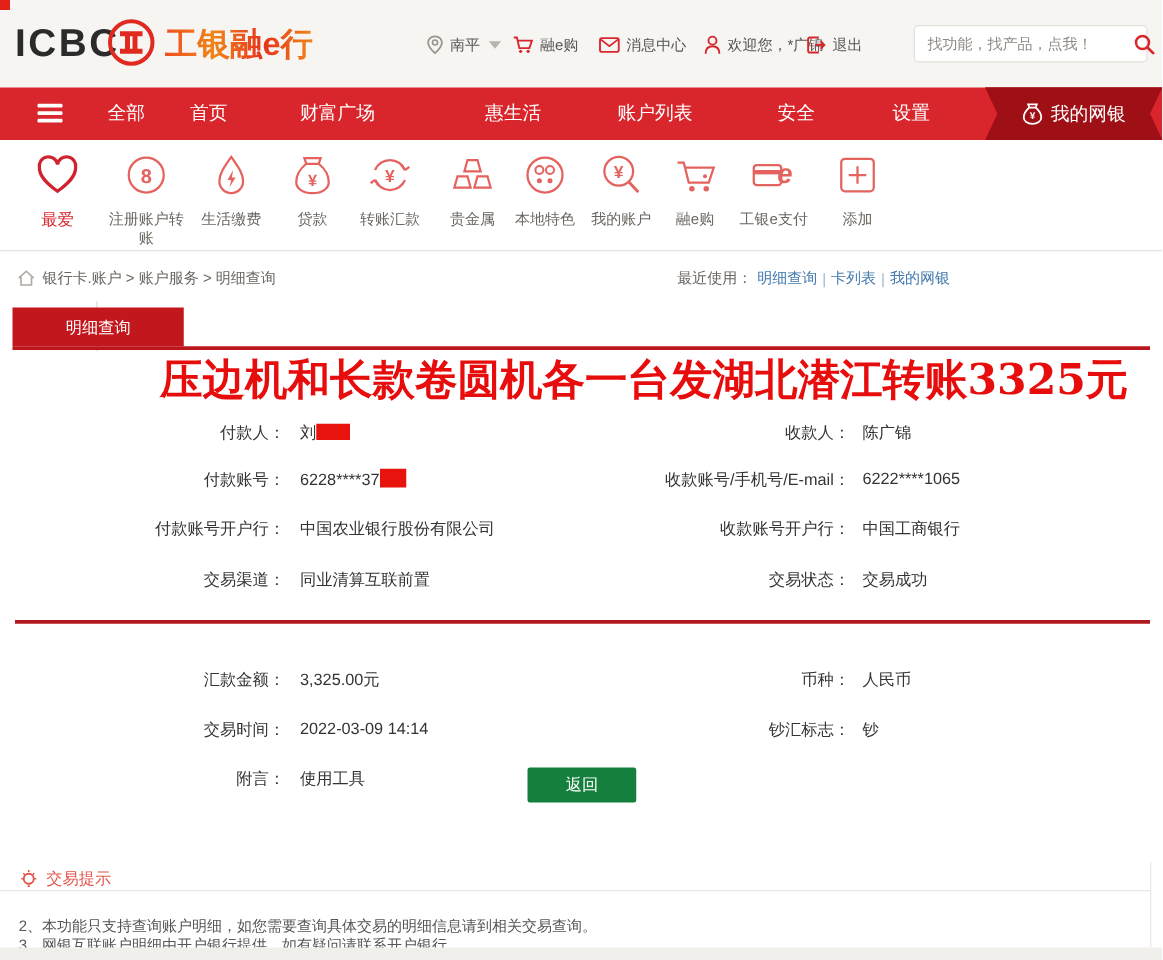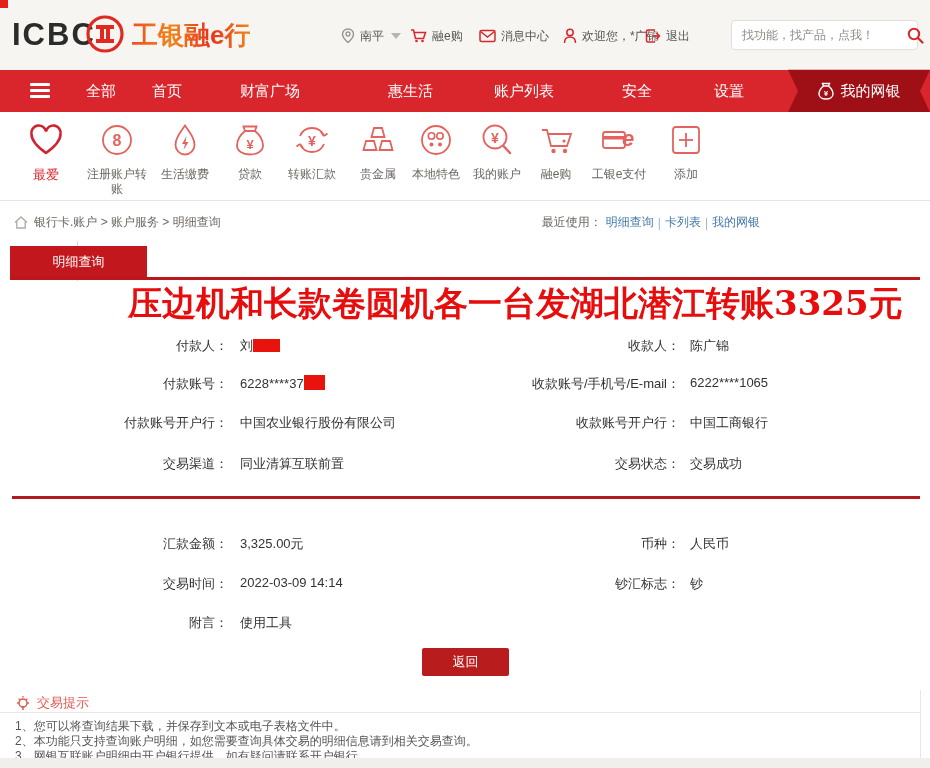--- a/index.html
+++ b/index.html
@@ -59,21 +59,21 @@
   .ann2 { left:128px; top:281px; font-size:34px; }
 
   
   .fld { position:absolute; font-size:13px; color:#333; white-space:nowrap; }
   .lbl-l { left:20px; width:208px; text-align:right; }
   .val-l { left:240px; }
   .lbl-r { left:440px; width:240px; text-align:right; }
   .val-r { left:690px; }
   .redact { display:inline-block; background:#e8130c; vertical-align:-2px; }
   .red-divider { position:absolute; left:12px; top:496px; width:908px; height:3px; background:#b0191e; }
-  .back-btn { position:absolute; left:422px; top:648px; width:87px; height:28px; background:#b91c1c; border:none;
+  .back-btn { position:absolute; left:422px; top:614px; width:87px; height:28px; background:#15803d; border:none;
     color:#fff; font-size:13px; border-radius:2px; cursor:pointer; font-family:inherit; }
 
   
   .tips-head { position:absolute; left:15px; top:694px; display:flex; align-items:center; gap:6px;
     font-size:13px; color:#e2554d; }
   .tips-divider { position:absolute; left:0; top:712px; width:920px; height:1px; background:#e9e6e3; }
   .tip-line { position:absolute; left:15px; font-size:12px; color:#555; white-space:nowrap; }
   .bottom-strip { position:absolute; left:0; top:758px; width:930px; height:10px; background:#f1efec; }
   .right-edge { position:absolute; left:920px; top:690px; width:1px; height:68px; background:#e9e6e3; }
 </style>
@@ -337,19 +337,18 @@
 
   <div class="tips-head">
     <svg width="16" height="17" viewBox="0 0 16 17">
       <circle cx="8" cy="8" r="4" fill="none" stroke="#e2554d" stroke-width="1.5"></circle>
       <path d="M6.5 12 H9.5 M7 14 H9" stroke="#e2554d" stroke-width="1.3"></path>
       <path d="M8 1 V2.6 M2 8 H3.6 M12.4 8 H14 M3.6 3.6 L4.8 4.8 M12.4 3.6 L11.2 4.8" stroke="#e2554d" stroke-width="1.3"></path>
     </svg>
     <span>交易提示</span>
   </div>
   <div class="tips-divider"></div>
-  <div class="tip-line" style="top:718px;">1、您可以将查询结果下载，并保存到文本或电子表格文件中。</div>
   <div class="tip-line" style="top:733px;">2、本功能只支持查询账户明细，如您需要查询具体交易的明细信息请到相关交易查询。</div>
   <div class="tip-line" style="top:748px;">3、网银互联账户明细由开户银行提供，如有疑问请联系开户银行。</div>
   <div class="right-edge"></div>
   <div class="bottom-strip"></div>
 
 </div>
 
 </body></html>

